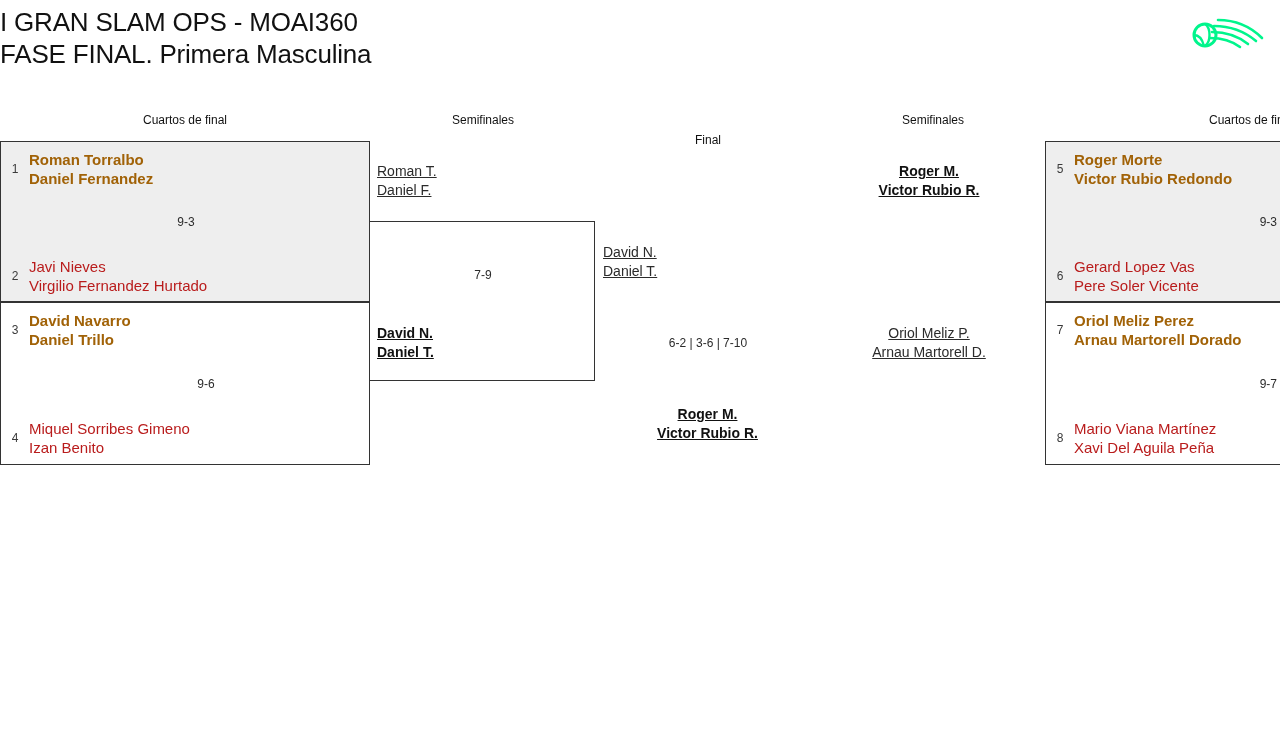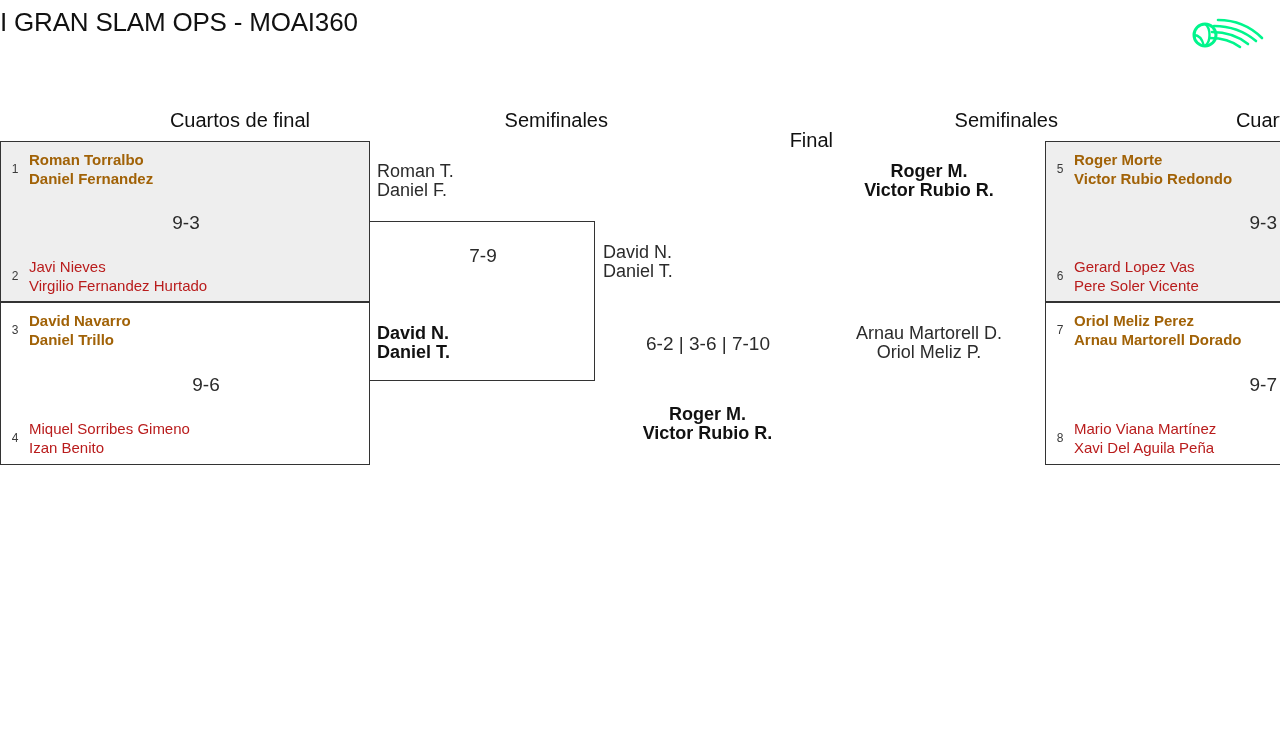--- a/index.html
+++ b/index.html
@@ -22,22 +22,22 @@
   .title-line { white-space: nowrap; }
 
   .logo {
     position: absolute; right: 12px; top: 14px;
     width: 80px; height: 46px;
   }
 
   
   .round-header {
     position: absolute; top: 110px;
-    font-size: 20px; line-height: 20px; color: #111111;
-    text-align: right; white-space: nowrap;
+    font-size: 12px; line-height: 20px; color: #111111;
+    text-align: center; white-space: nowrap;
   }
 
   
   .match {
     position: absolute;
     border: 1px solid #333333;
     background: #ffffff;
   }
   .match.shaded { background: #eeeeee; }
 
@@ -52,41 +52,43 @@
   .seed {
     font-size: 12px; color: #3a3a3a; width: 12px;
     text-align: center; flex: 0 0 auto;
   }
   .names { white-space: nowrap; color: #b91c1c; }
   .names .ln { display: block; }
   .winner .names { font-weight: 700; color: #a16207; }
 
   .score {
     position: absolute;
-    font-size: 19px; line-height: 19px; color: #2b2b2b;
+    font-size: 12px; line-height: 19px; color: #2b2b2b;
     white-space: nowrap;
   }
 
   
   .float-team {
     position: absolute;
-    font-size: 18px; line-height: 19px; color: #2b2b2b;
+    font-size: 14px; line-height: 19px; color: #2b2b2b;
     white-space: nowrap;
+    text-decoration: underline;
   }
   .float-team.winner { font-weight: 700; color: #111111; }
   .float-team .ln { display: block; }
   .float-team.ralign { text-align: center; }
 </style>
 </head>
 <body>
 
 <div id="root">
 
   <div class="title-block">
     <div class="title-line">I GRAN SLAM OPS - MOAI360</div>
+    <div class="title-line">FASE FINAL. Primera Masculina</div>
   </div>
 
   <div class="logo">
     <svg viewBox="0 0 80 46" width="80" height="46" aria-hidden="true">
       <g fill="none" stroke="#00f58c" stroke-width="2.6" stroke-linecap="round">
         <path d="M30 6 C46 6, 62 12, 74 24"></path>
         <path d="M26 12 C42 12, 56 17, 68 27"></path>
         <path d="M24 18 C38 18, 50 22, 60 30"></path>
         <path d="M22 24 C34 24, 44 27, 52 33"></path>
       </g>
@@ -137,21 +139,21 @@
       </span>
     </div>
   </div>
 
   <div class="float-team" style="left:377px; top:162px;">
     <span class="ln">Roman T.</span>
     <span class="ln">Daniel F.</span>
   </div>
 
   <div class="match" style="left:369px; top:221px; width:226px; height:160px;">
-    <div class="score" style="left:0; top:24px; width:226px; text-align:center;">7-9</div>
+    <div class="score" style="left:0; top:44px; width:226px; text-align:center;">7-9</div>
   </div>
 
   <div class="float-team winner" style="left:377px; top:324px;">
     <span class="ln">David N.</span>
     <span class="ln">Daniel T.</span>
   </div>
 
   <div class="float-team" style="left:603px; top:243px;">
     <span class="ln">David N.</span>
     <span class="ln">Daniel T.</span>
@@ -164,22 +166,22 @@
     <span class="ln">Victor Rubio R.</span>
   </div>
 
   <div class="float-team winner ralign" style="left:820px; top:162px; width:218px;">
     <span class="ln">Roger M.</span>
     <span class="ln">Victor Rubio R.</span>
   </div>
 
 
   <div class="float-team ralign" style="left:820px; top:324px; width:218px;">
+    <span class="ln">Oriol Meliz P.</span>
     <span class="ln">Arnau Martorell D.</span>
-    <span class="ln">Oriol Meliz P.</span>
   </div>
 
   <div class="match shaded" style="left:1045px; top:141px; width:370px; height:161px;">
     <div class="team winner" style="left:8px; top:8px;">
       <span class="seed">5</span>
       <span class="names">
         <span class="ln">Roger Morte</span>
         <span class="ln">Victor Rubio Redondo</span>
       </span>
     </div>

